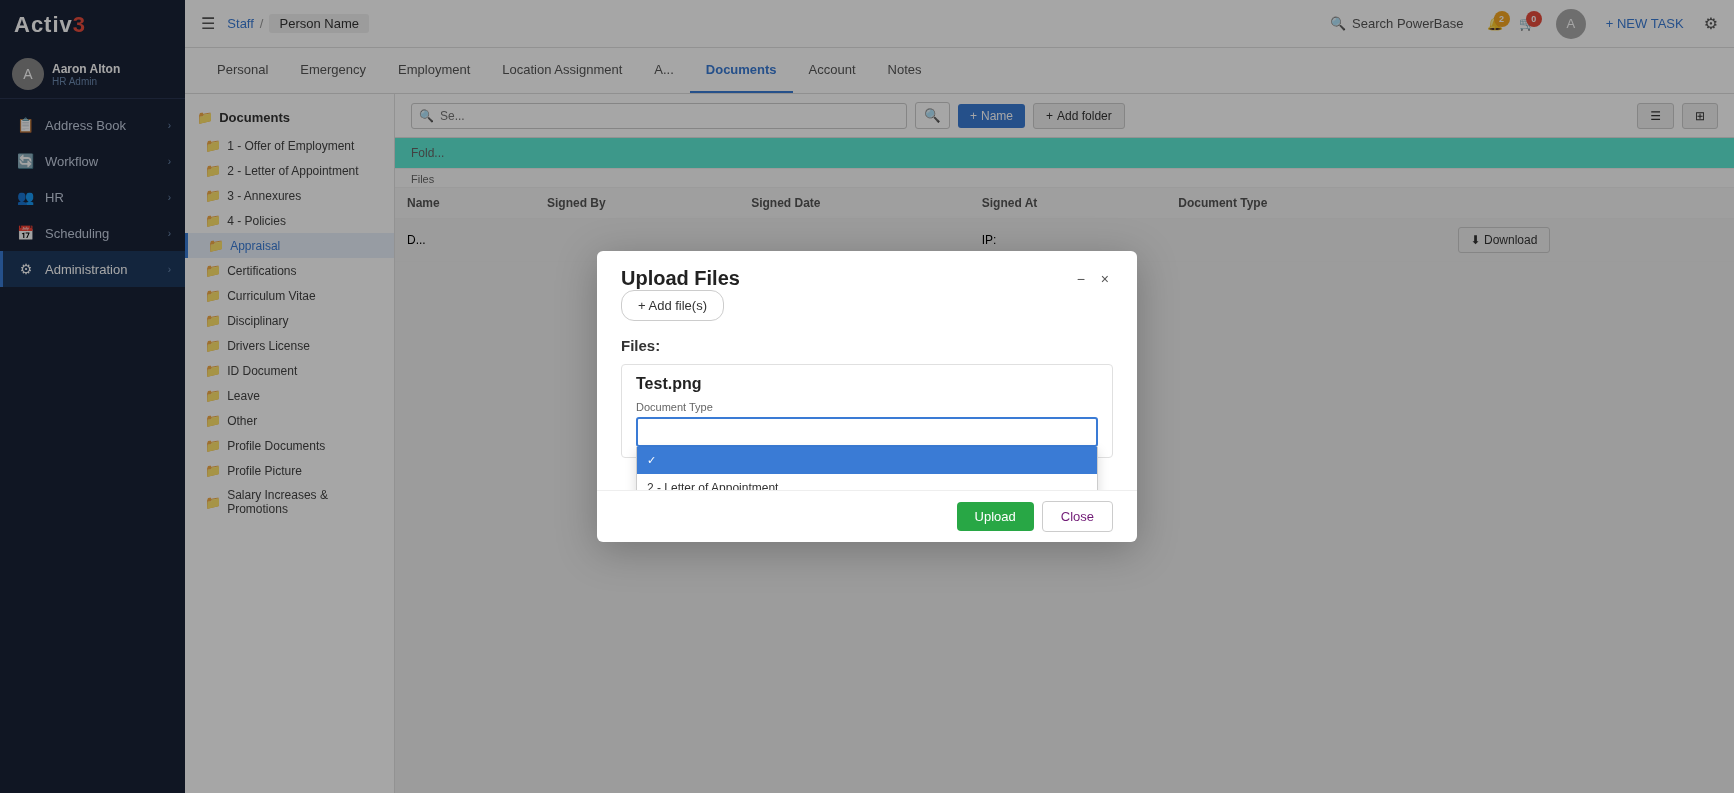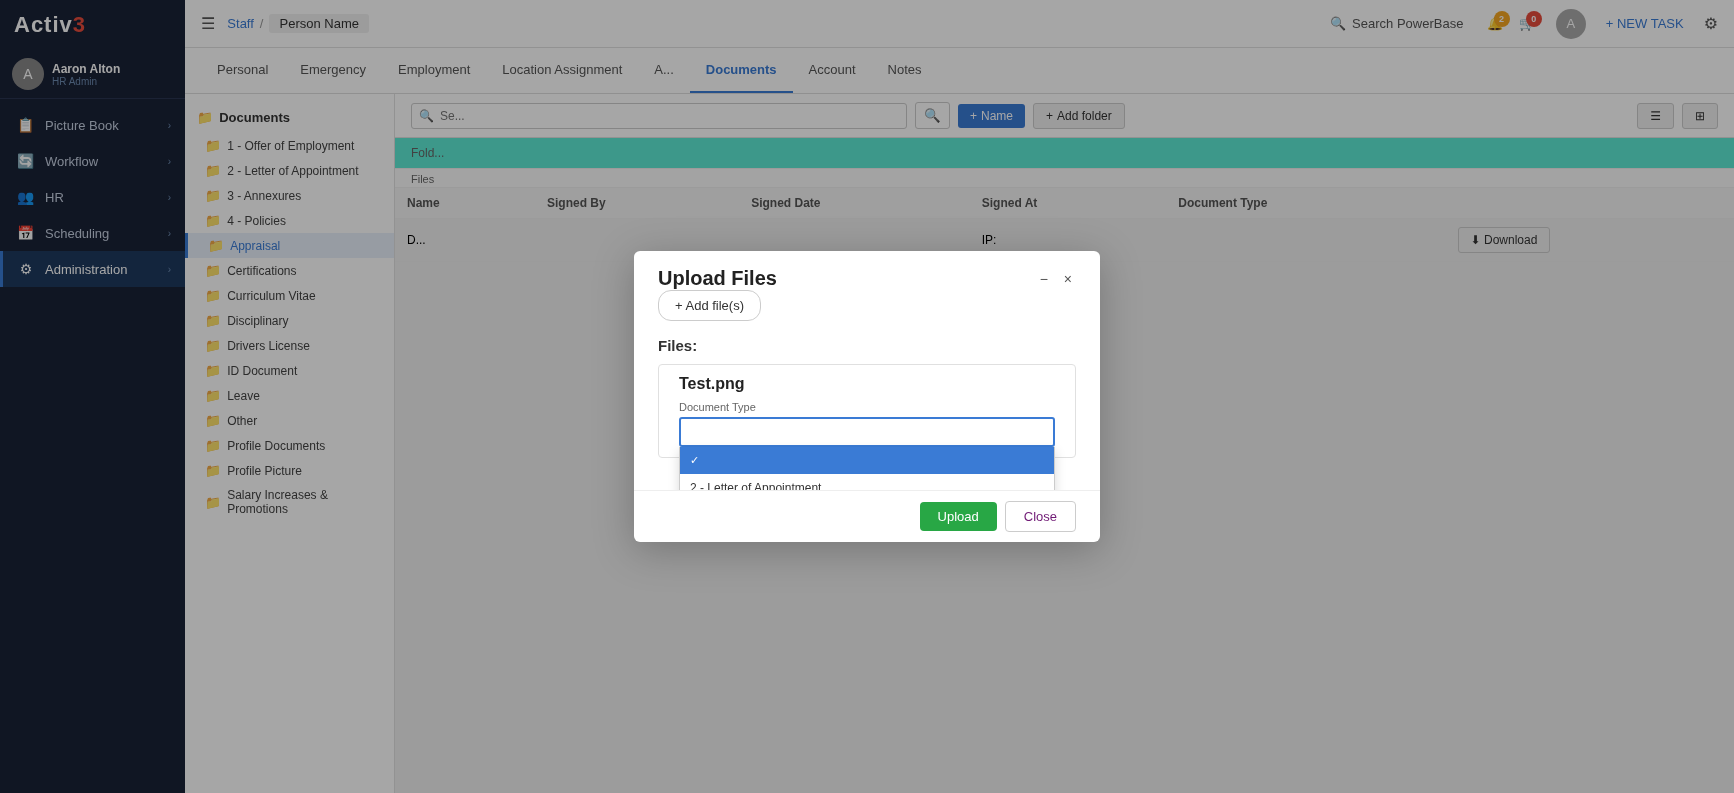--- a/index.html
+++ b/index.html
@@ -149,21 +149,21 @@
       position: absolute; top: 0; left: 0; width: 100%; height: 100%;
       background: rgba(0,0,0,0.35);
       z-index: 100;
       display: flex; align-items: center; justify-content: center;
     }
 
     
     .modal {
       background: #fff;
       border-radius: 6px;
-      width: 466px;
+      width: 540px;
       max-height: 90%;
       display: flex; flex-direction: column;
       box-shadow: 0 8px 40px rgba(0,0,0,0.25);
       z-index: 101;
       overflow: hidden;
     }
     .modal-body { padding: 0 24px 20px; overflow-y: auto; flex: 1; }
     .add-files-btn {
       display: inline-flex; align-items: center; gap: 6px;
       padding: 7px 16px;
@@ -173,21 +173,21 @@
       font-size: 13px;
       color: #333;
       cursor: pointer;
       margin-bottom: 16px;
     }
     .files-label { font-size: 15px; font-weight: 600; color: #333; margin-bottom: 10px; }
     .file-item {
       background: #fff;
       border: 1px solid #e0e0e0;
       border-radius: 4px;
-      padding: 10px 20px;
+      padding: 10px 14px;
       margin-bottom: 12px;
     }
     .file-name { font-size: 16px; font-weight: 600; color: #222; margin-bottom: 8px; }
     .file-field-label { font-size: 11px; color: #666; margin-bottom: 4px; }
     .doc-type-row { display: flex; align-items: center; gap: 8px; }
     .doc-type-select-wrapper { flex: 1; position: relative; }
     .doc-type-select {
       width: 100%;
       padding: 6px 10px;
       border: 2px solid #3a7bd5;
@@ -251,21 +251,21 @@
     <div class="sidebar-avatar">A</div>
     <div class="sidebar-user-info">
       <div class="sidebar-user-name">Aaron Alton</div>
       <div class="sidebar-user-role">HR Admin</div>
     </div>
   </div>
   <nav class="sidebar-nav">
     <div class="sidebar-item">
       <div class="sidebar-item-left">
         <span class="sidebar-icon">📋</span>
-        <span>Picture Book</span>
+        <span>Address Book</span>
       </div>
       <span class="sidebar-chevron">›</span>
     </div>
     <div class="sidebar-item">
       <div class="sidebar-item-left">
         <span class="sidebar-icon">🔄</span>
         <span>Workflow</span>
       </div>
       <span class="sidebar-chevron">›</span>
     </div>

